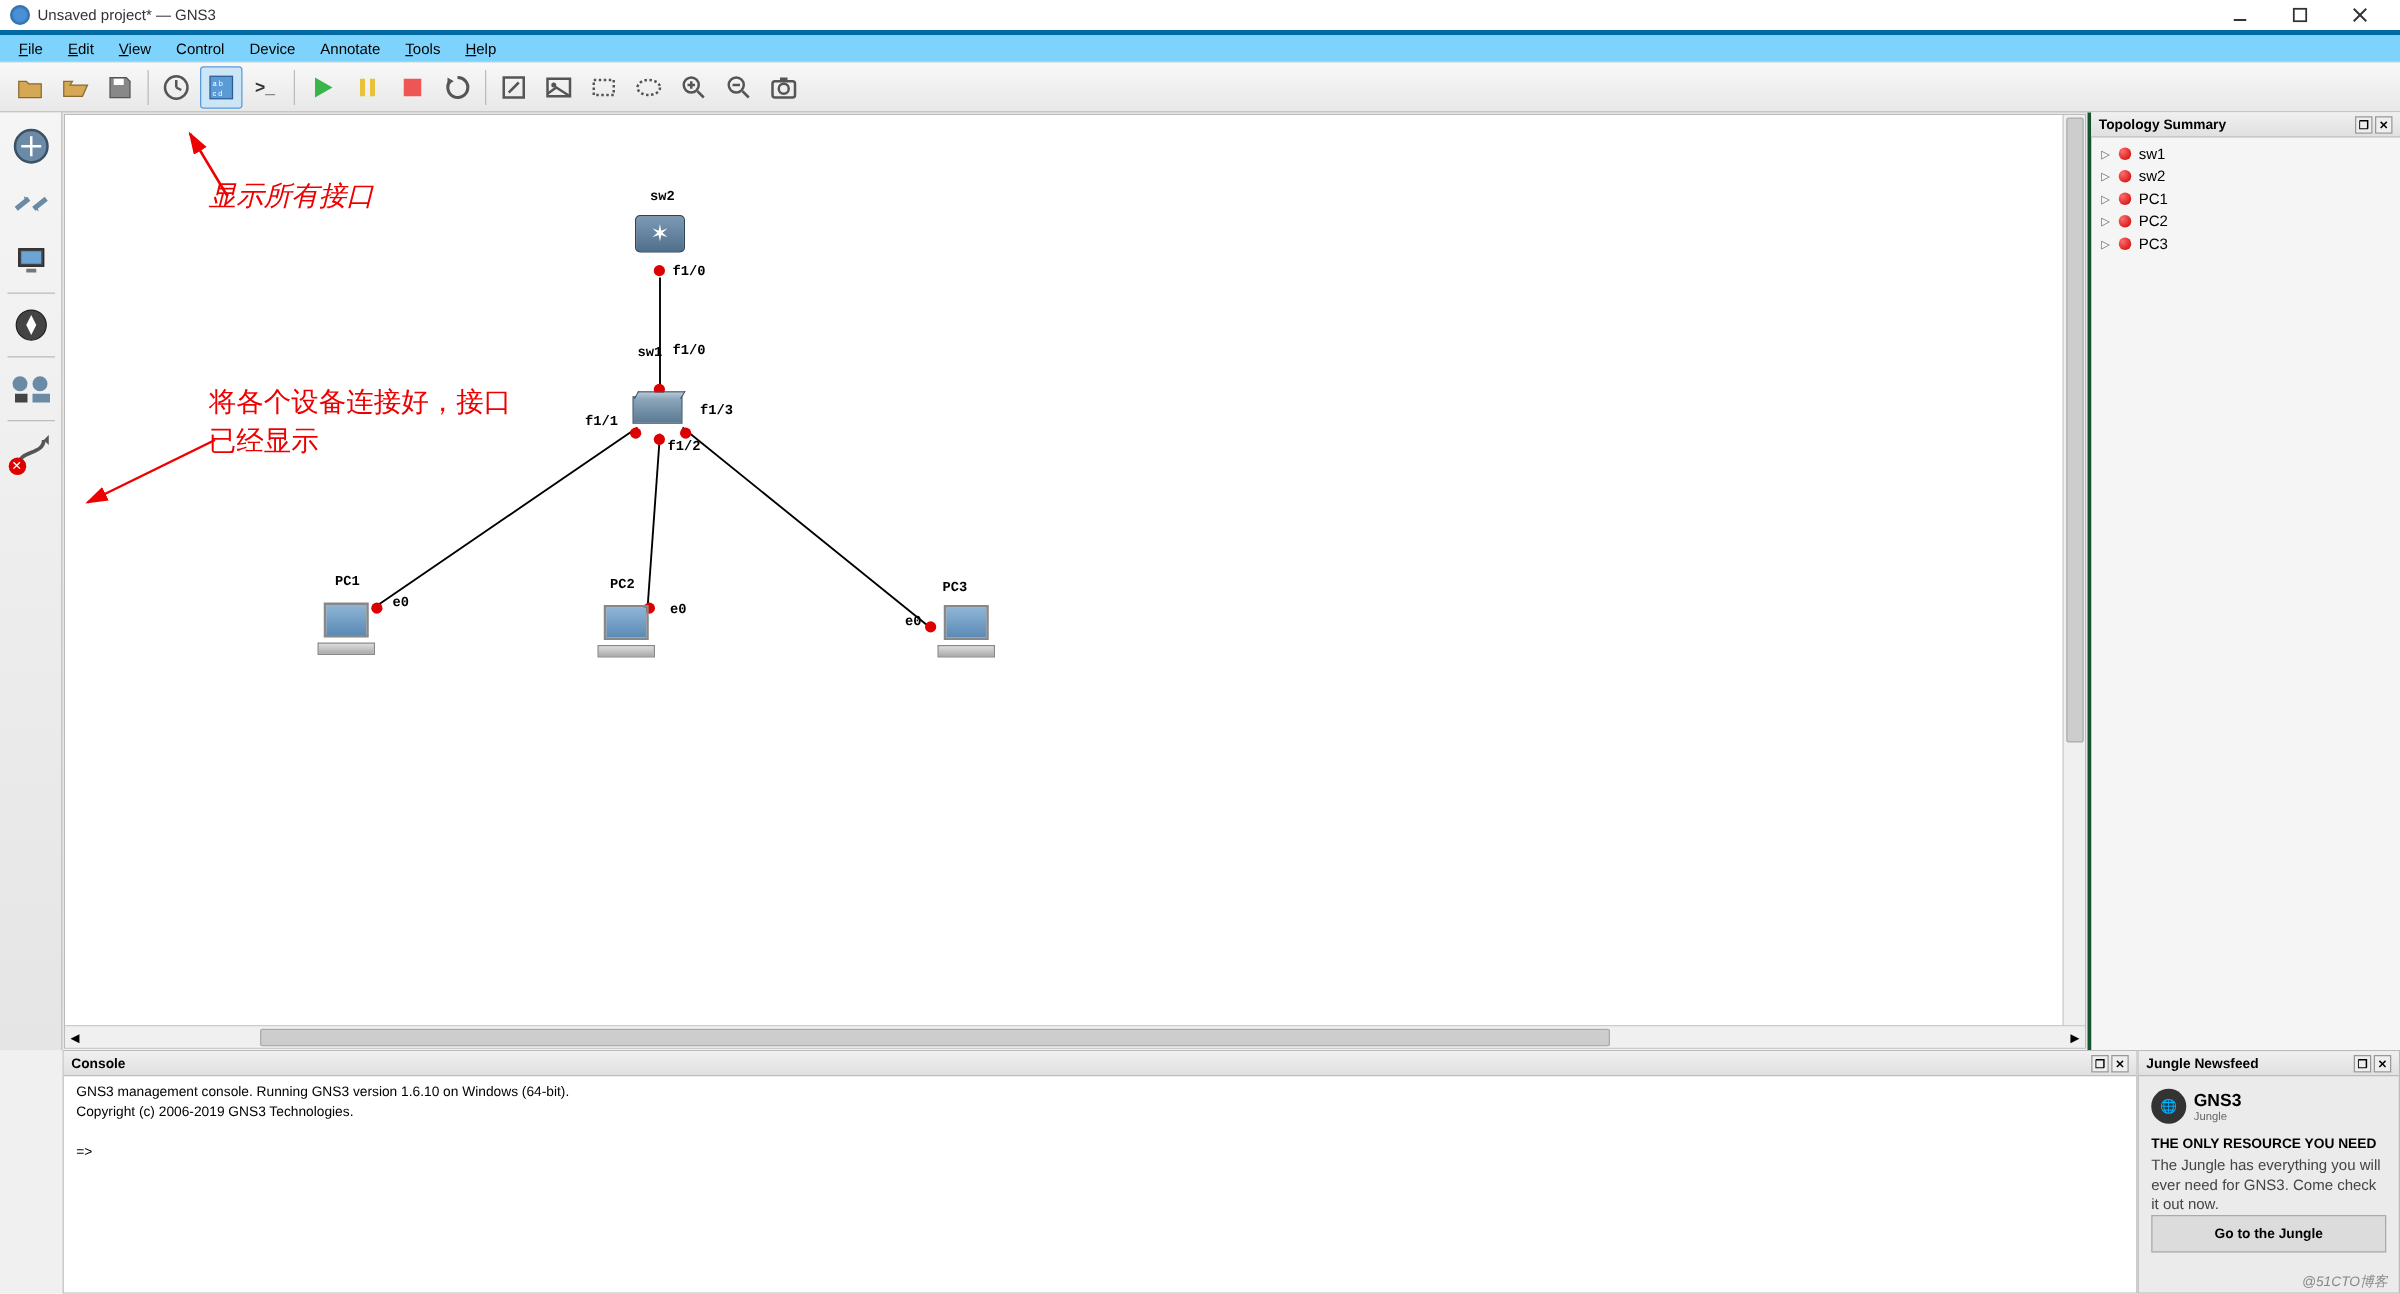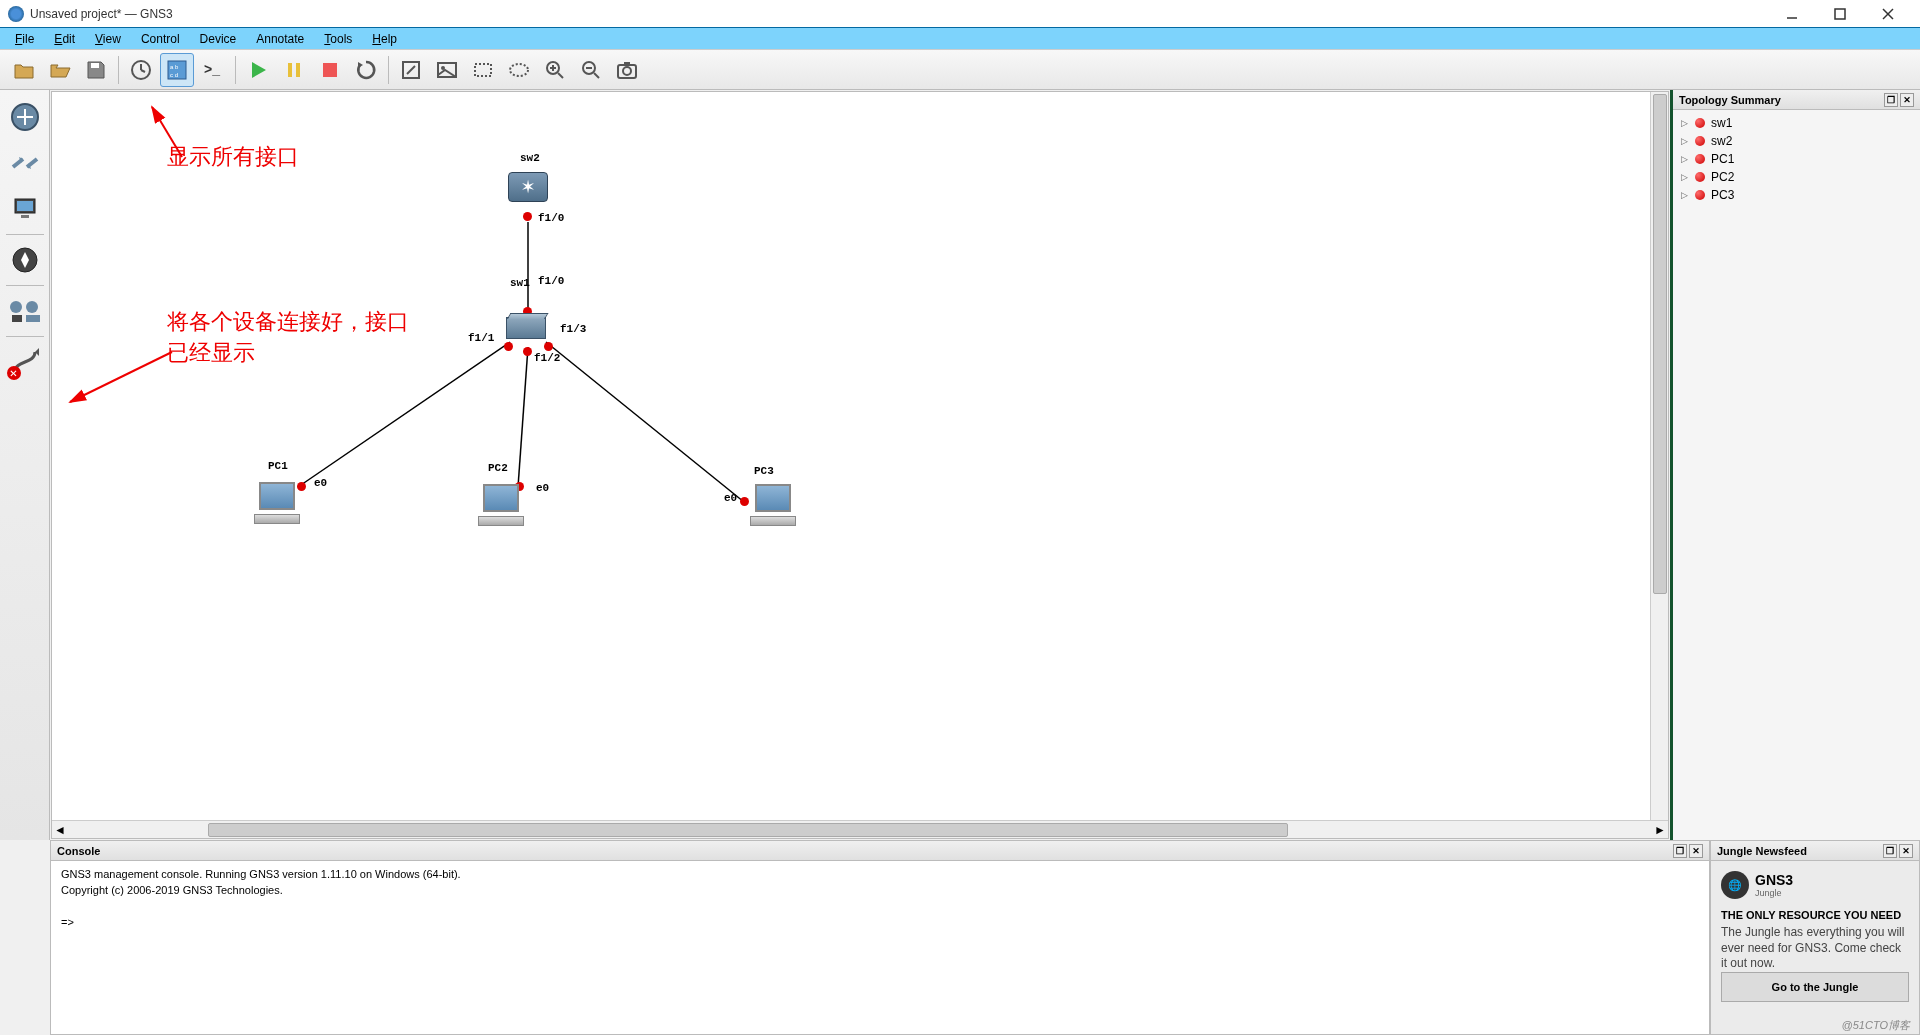--- a/index.html
+++ b/index.html
@@ -1,19 +1,19 @@
 <!DOCTYPE html>
 <html><head>
 <meta charset="utf-8">
 <style>
 * { box-sizing: border-box; margin: 0; padding: 0; font-family: "Microsoft YaHei", Tahoma, sans-serif; }
 body { background: #f0f0f0; width: 1920px; height: 1035px; overflow: hidden; position: relative; font-size: 12px; }
 
 
-.titlebar { height: 28px; background: #fff; display: flex; align-items: center; padding: 0 8px; border-bottom: 1px solid #0369a1; }
+.titlebar { height: 28px; background: #fff; display: flex; align-items: center; padding: 0 8px; border-bottom: 4px solid #0369a1; }
 .titlebar .app-icon { width: 16px; height: 16px; background: radial-gradient(circle, #4a90d9 40%, #2a6aa0 70%); border-radius: 50%; margin-right: 6px; }
 .titlebar .title { flex: 1; font-size: 12px; color: #333; }
 .titlebar .win-controls { display: flex; gap: 20px; padding-right: 10px; }
 .titlebar .win-btn { width: 28px; height: 20px; display: flex; align-items: center; justify-content: center; cursor: pointer; }
 .titlebar .win-btn svg { width: 12px; height: 12px; }
 
 
 .menubar { height: 22px; background: #7dd3fc; display: flex; align-items: center; padding: 0 5px; font-size: 12px; border-bottom: 1px solid #ccc; }
 .menubar .menu-item { padding: 3px 10px; cursor: pointer; }
 .menubar .menu-item u { text-decoration: underline; }
@@ -285,21 +285,21 @@
         </defs>
         <line x1="130" y1="65" x2="100" y2="15" class="arrow-red" marker-end="url(#redarrow)"></line>
         <line x1="120" y1="260" x2="18" y2="310" class="arrow-red" marker-end="url(#redarrow)"></line>
 
         <line class="link-line" x1="476" y1="130" x2="476" y2="225"></line>
         <line class="link-line" x1="458" y1="250" x2="246" y2="395"></line>
         <line class="link-line" x1="476" y1="255" x2="466" y2="395"></line>
         <line class="link-line" x1="494" y1="250" x2="692" y2="410"></line>
       </svg>
 
-      <div class="annotation" style="top:50px; left:115px;">显示所有接口</div>
+      <div class="annotation" style="top:50px; left:115px;font-style:italic;">显示所有接口</div>
       <div class="annotation" style="top:215px; left:115px; white-space:pre; line-height:1.4;">将各个设备连接好，接口
 已经显示</div>
 
       <div class="node-label" style="top:60px; left:468px;">sw2</div>
       <div style="position:absolute; top:80px; left:456px;">
           <div class="device-switch2">
             <span class="star">✶</span>
           </div>
         </div>
       <div class="port-dot" style="top:120px; left:471px;"></div>
@@ -398,21 +398,21 @@
 </div>
 
 <div class="bottom-area">
   <div class="console-panel">
     <div class="panel-header">
       <span>Console</span>
       <span class="spacer"></span>
       <span class="pbtn">❐</span>
       <span class="pbtn">✕</span>
     </div>
-    <div class="console-text"><span>GNS3 management console. Running GNS3 version 1.11.10 on Windows (64-bit).</span>
+    <div class="console-text"><span>GNS3 management console. Running GNS3 version 1.6.10 on Windows (64-bit).</span>
 <span>Copyright (c) 2006-2019 GNS3 Technologies.</span>
 
 <span>=&gt;</span></div>
   </div>
   <div class="newsfeed">
     <div class="panel-header">
       <span>Jungle Newsfeed</span>
       <span class="spacer"></span>
       <span class="pbtn">❐</span>
       <span class="pbtn">✕</span>

